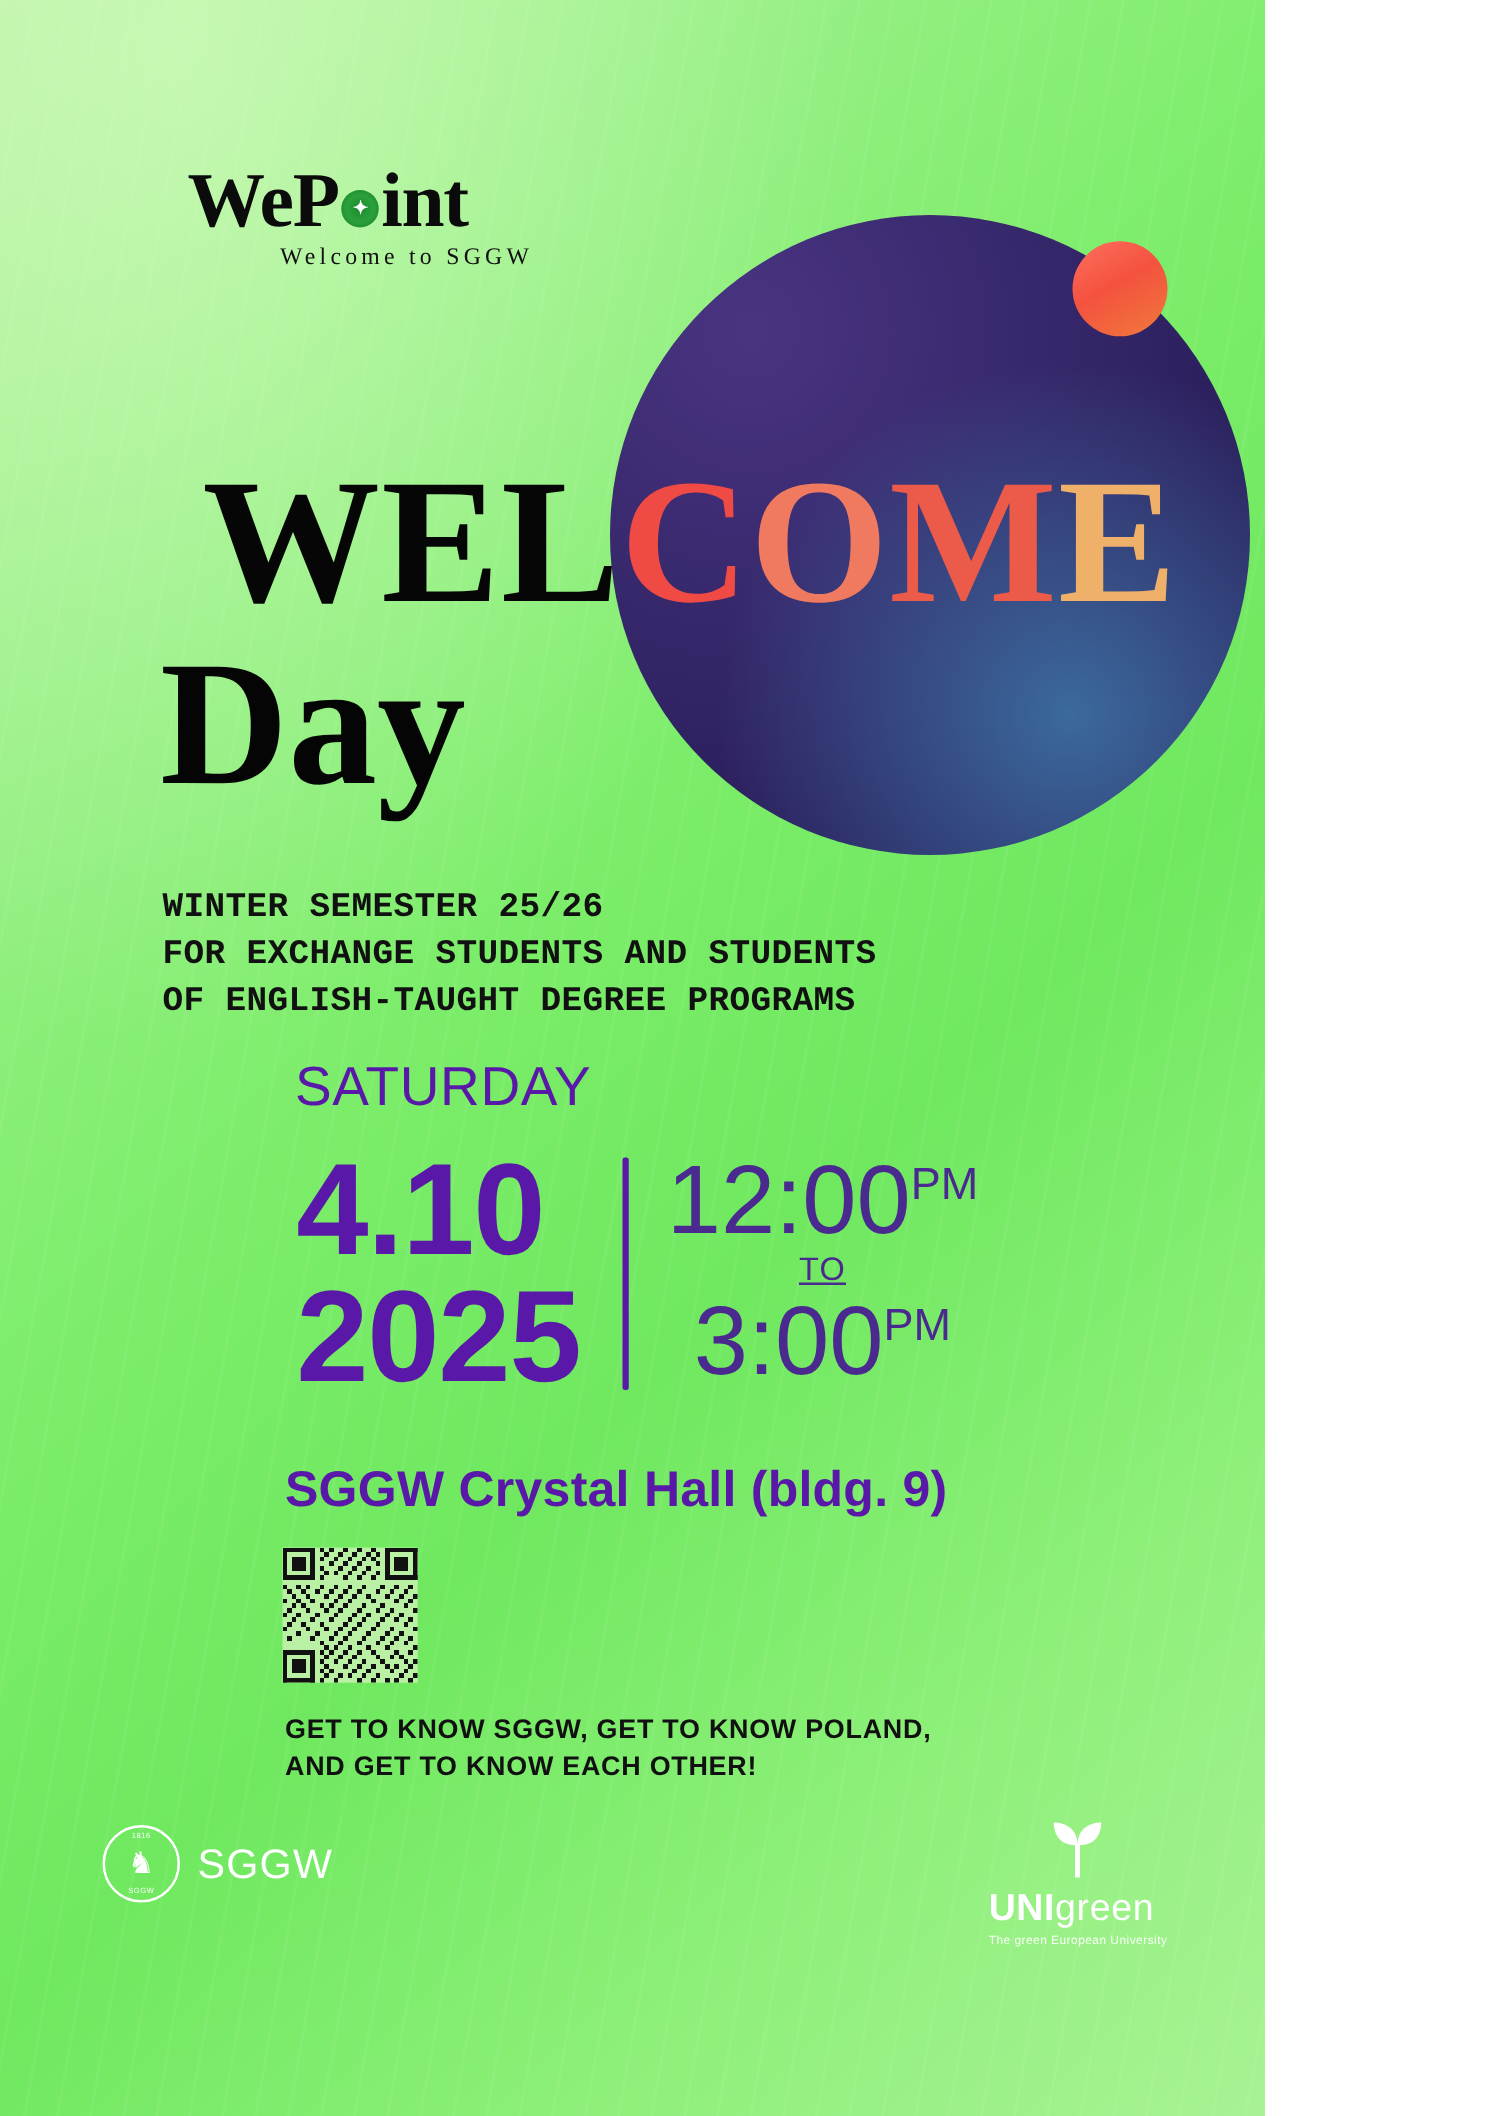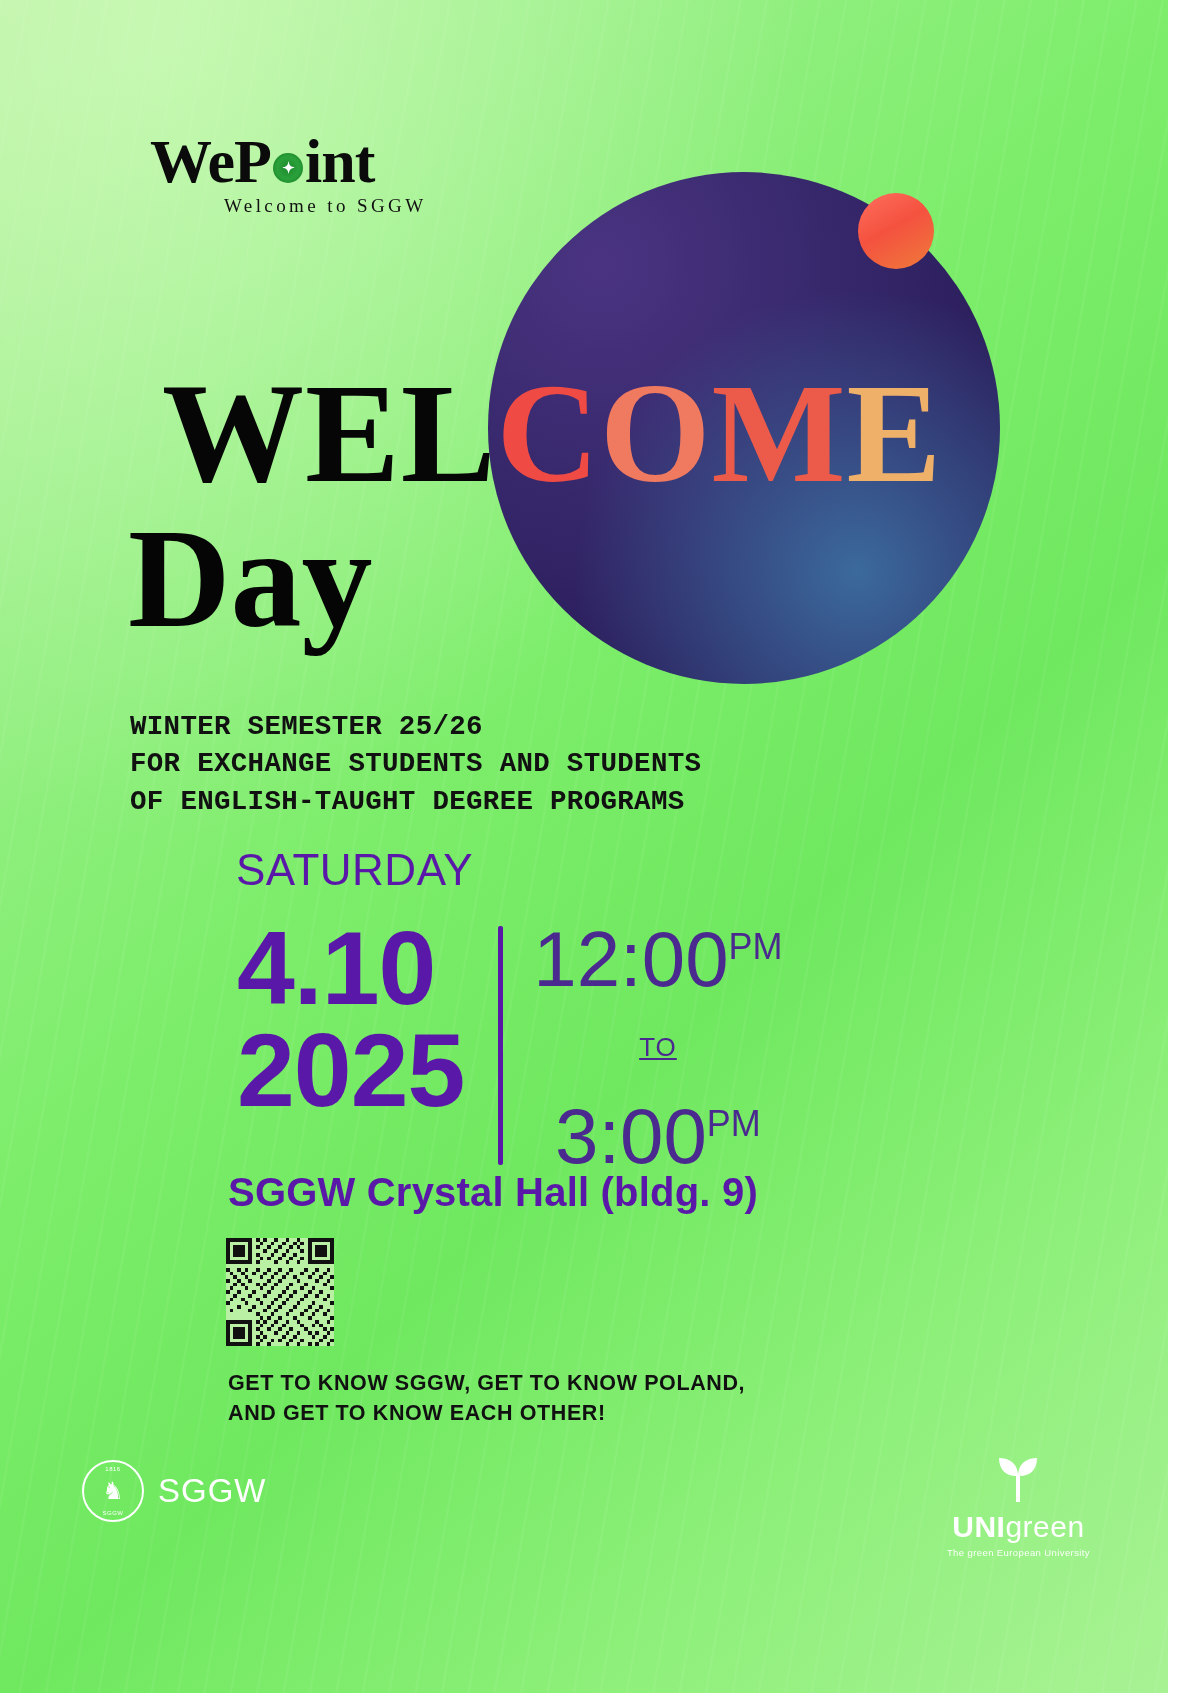--- a/index.html
+++ b/index.html
@@ -7,21 +7,21 @@
     padding: 0;
   }
   body {
     width: 1200px;
     height: 1693px;
     overflow: hidden;
     font-family: "Liberation Sans", sans-serif;
   }
   #poster {
     position: relative;
-    width: 1168px;
+    width: 1012px;
     height: 1693px;
     background:
       linear-gradient(135deg, #b6f0a0 0%, #9cf08a 18%, #7ced6a 42%, #6fe85f 60%, #8ef07a 80%, #a8f294 100%);
     overflow: hidden;
   }
   
   #poster::before {
     content: "";
     position: absolute;
     inset: 0;
@@ -195,21 +195,20 @@
     background: #5a18a8;
     margin: 8px 30px 10px 34px;
     border-radius: 2px;
   }
   .timecol {
     display: flex;
     flex-direction: column;
     justify-content: flex-start;
     align-items: center;
     padding-top: 2px;
-    gap: 32px;
   }
   .time-row {
     font-size: 78px;
     color: #4a2a8f;
     line-height: 1.0;
     white-space: nowrap;
   }
   .time-row sup {
     font-size: 36px;
     vertical-align: super;
@@ -308,21 +307,20 @@
     color: #ffffff;
     font-size: 33px;
     letter-spacing: 1px;
   }
 
   .unigreen {
     position: absolute;
     right: 78px;
     top: 1452px;
     z-index: 5;
-    text-align: center;
     color: #ffffff;
   }
   .unigreen .leafmark {
     width: 54px;
     height: 54px;
     margin: 0 auto 4px auto;
     position: relative;
   }
   .unigreen .uname {
     font-size: 30px;

